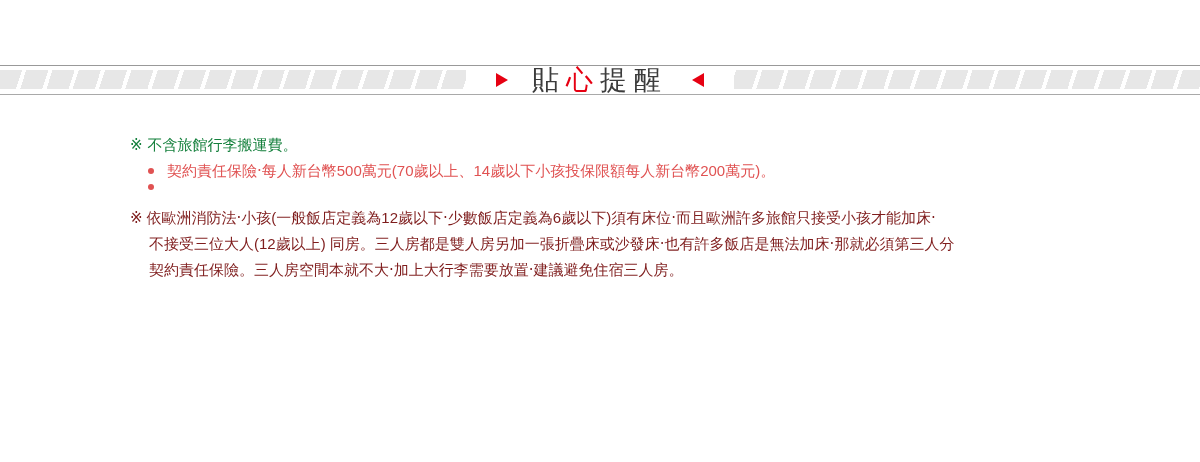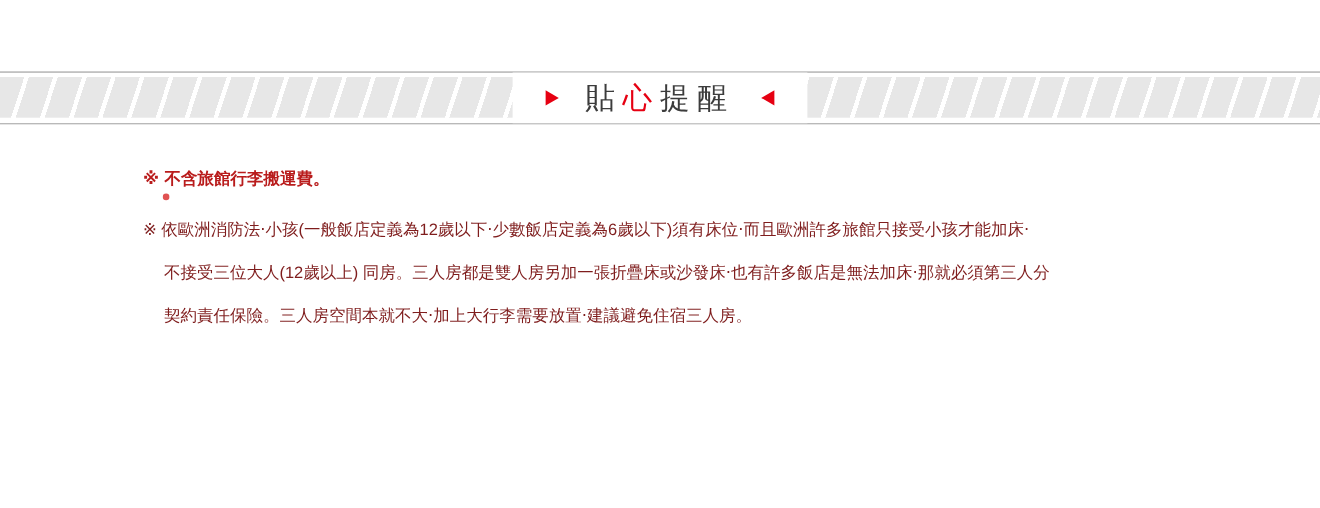--- a/index.html
+++ b/index.html
@@ -8,21 +8,21 @@
     width: 1200px; height: 462px;
     font-family: "Liberation Sans", "DejaVu Sans", sans-serif;
     overflow: hidden;
   }
   .page { position: relative; width: 1200px; height: 462px; background: #ffffff; }
 
   
   .band {
     position: relative;
     margin-top: 65px;
-    height: 48px;
+    height: 30px;
     border-top: 1px solid #999999;
     border-bottom: 1px solid #a9a9a9;
     background: #ffffff;
   }
   .stripes {
     position: absolute; left: 0; right: 0; top: 4px; bottom: 5px;
     background: repeating-linear-gradient(108deg, #e7e7e7 0 21px, #ffffff 21px 25px);
   }
   .title-wrap {
     position: absolute; inset: 0;
@@ -45,34 +45,34 @@
   .tri-left {
     border-right: 12px solid #e60012;
     border-top: 7px solid transparent; border-bottom: 7px solid transparent;
   }
 
   
   .content {
     margin: 37px 60px 0 130px;
     font-size: 15px; line-height: 26px;
   }
-  .notice-line { color: #b91c1c; white-space: nowrap; font-weight: bold; }
+  .notice-line { color: #15803d; white-space: nowrap; }
   .notice-line .marker { margin-right: 5px; }
   .bullet-line {
     color: #e05252; margin-left: 18px;
     display: flex; align-items: center; white-space: nowrap;
   }
   .bullet-dot {
     flex: 0 0 auto; width: 6px; height: 6px; border-radius: 50%;
     background: #e05252; margin-right: 13px;
   }
   .note-para { margin-top: 15px; color: #7f1d1d; }
   .note-line { white-space: nowrap; }
   .note-line .marker { margin-right: 4px; }
-  .note-line.indent { padding-left: 19px; margin-top: 13px; }
+  .note-line.indent { padding-left: 19px; }
 </style>
 </head>
 <body>
 
 <div class="page">
 
   <div class="band">
     <div class="stripes"></div>
     <div class="title-wrap">
       <div class="title-inner">
@@ -81,20 +81,24 @@
         <span class="tri tri-left"></span>
       </div>
     </div>
   </div>
 
   <div class="content">
 
     <div class="notice-line"><span class="marker">※</span><span>不含旅館行李搬運費。</span></div>
 
 
+    <div class="bullet-line">
+      <span class="bullet-dot"></span>
+      <span>契約責任保險‧每人新台幣500萬元(70歲以上、14歲以下小孩投保限額每人新台幣200萬元)。</span>
+    </div>
 
 
     <div class="bullet-line">
       <span class="bullet-dot"></span>
     </div>
 
     <div class="note-para">
       <div class="note-line"><span class="marker">※</span><span>依歐洲消防法‧小孩(一般飯店定義為12歲以下‧少數飯店定義為6歲以下)須有床位‧而且歐洲許多旅館只接受小孩才能加床‧</span></div>
       <div class="note-line indent"><span>不接受三位大人(12歲以上) 同房。三人房都是雙人房另加一張折疊床或沙發床‧也有許多飯店是無法加床‧那就必須第三人分</span></div>
       <div class="note-line indent"><span>契約責任保險。三人房空間本就不大‧加上大行李需要放置‧建議避免住宿三人房。</span></div>

